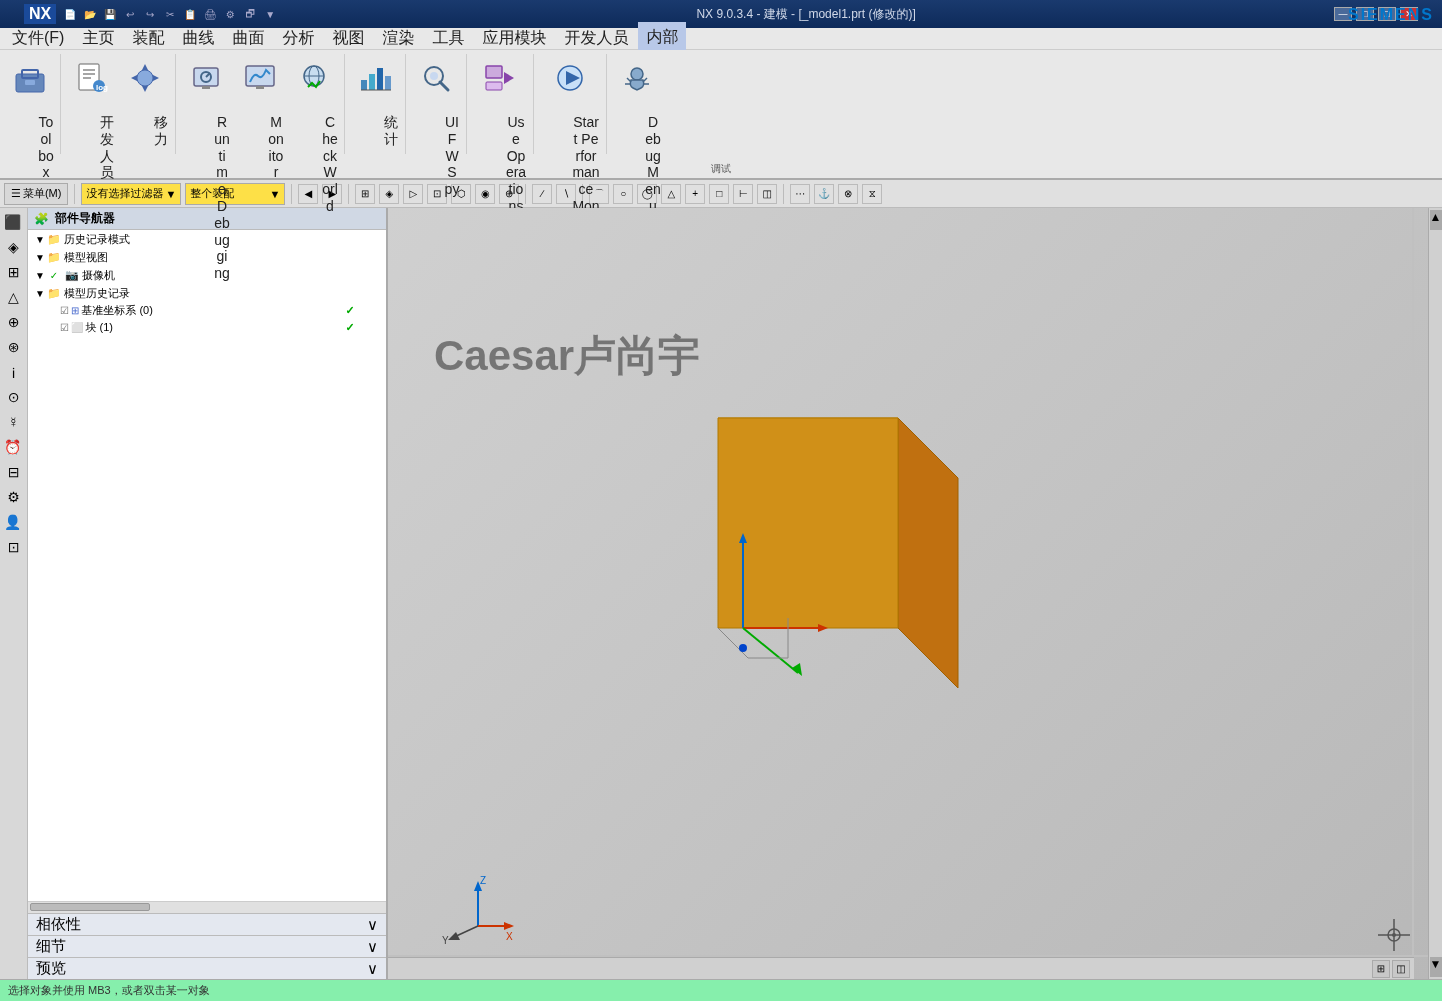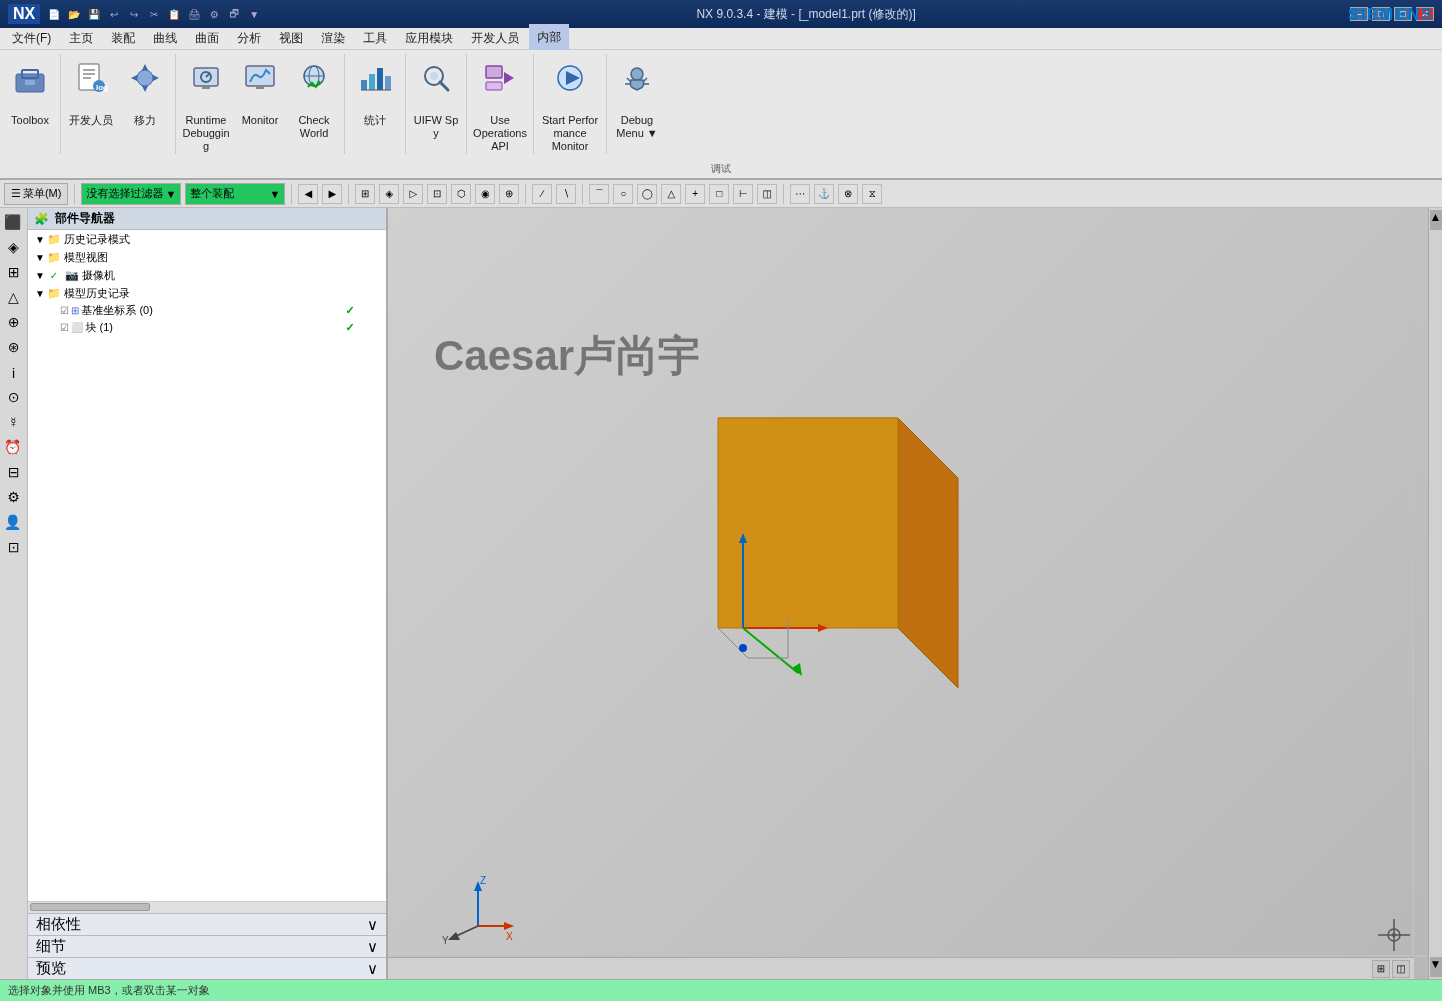--- a/index.html
+++ b/index.html
@@ -5,41 +5,41 @@
     * { margin: 0; padding: 0; box-sizing: border-box; }
     body { width: 1442px; height: 1001px; overflow: hidden; font-family: 'SimSun', 'Microsoft YaHei', Arial, sans-serif; font-size: 12px; background: #c8c8c8; }
 
     
     #titlebar {
       height: 28px;
       background: linear-gradient(to bottom, #1a3a6e, #0d2a5a);
       display: flex;
       align-items: center;
       justify-content: space-between;
-      padding: 0 8px;
+      padding: 0 24px;
       color: white;
     }
     #titlebar-left { display: flex; align-items: center; gap: 6px; }
     #titlebar-icons { display: flex; gap: 4px; }
     .tbar-icon { width: 16px; height: 16px; color: #aac; font-size: 10px; display: flex; align-items: center; justify-content: center; cursor: pointer; }
     #titlebar-title { color: #d0d8e8; font-size: 12px; flex: 1; text-align: center; }
     #titlebar-right { display: flex; align-items: center; gap: 4px; }
     .win-btn { width: 18px; height: 14px; border: 1px solid #aaa; background: #4a6a9a; color: white; font-size: 9px; display: flex; align-items: center; justify-content: center; cursor: pointer; }
 
     
     #menubar {
       height: 22px;
       background: #e8e8e8;
       display: flex;
       align-items: center;
       border-bottom: 1px solid #ccc;
       padding: 0 4px;
       gap: 2px;
     }
-    .menu-item { padding: 5px 8px; cursor: pointer; font-size: 12px; color: #222; }
+    .menu-item { padding: 5px 8px; cursor: pointer; font-size: 16px; color: #222; }
     .menu-item.active { background: #b8c8e8; border-bottom: 2px solid #4070c0; }
 
     
     #toolbar {
       height: 130px;
       background: #e8e8e8;
       border-bottom: 2px solid #aaa;
       display: flex;
       align-items: flex-start;
       padding: 4px 4px 0;
@@ -62,34 +62,34 @@
       line-height: 1.2;
     }
     .toolbar-btn .icon-area {
       width: 40px;
       height: 40px;
       display: flex;
       align-items: center;
       justify-content: center;
       margin-bottom: 16px;
     }
-    .toolbar-btn .btn-label { font-size: 11px; color: #222; word-break: break-all; }
+    .toolbar-btn .btn-label { font-size: 14px; color: #222; word-break: break-all; margin-left: 32px; }
 
     
     #toolbar2 {
       height: 28px;
       background: #e0e0e0;
       border-bottom: 1px solid #bbb;
       display: flex;
       align-items: center;
       padding: 0 4px;
       gap: 4px;
     }
     .t2-btn { height: 22px; padding: 0 6px; font-size: 11px; background: #d8d8d8; border: 1px solid #aaa; cursor: pointer; display: flex; align-items: center; gap: 2px; }
-    .t2-dropdown { height: 22px; padding: 0 4px; font-size: 11px; background: #22c55e; border: 1px solid #aaa; cursor: pointer; display: flex; align-items: center; gap: 2px; min-width: 80px; }
+    .t2-dropdown { height: 22px; padding: 0 4px; font-size: 11px; background: #fde047; border: 1px solid #aaa; cursor: pointer; display: flex; align-items: center; gap: 2px; min-width: 80px; }
     .t2-sep { width: 1px; height: 20px; background: #bbb; margin: 0 2px; }
 
     
     #main-area {
       display: flex;
       height: calc(1001px - 28px - 22px - 130px - 28px - 22px);
     }
 
     
     #left-icons {

